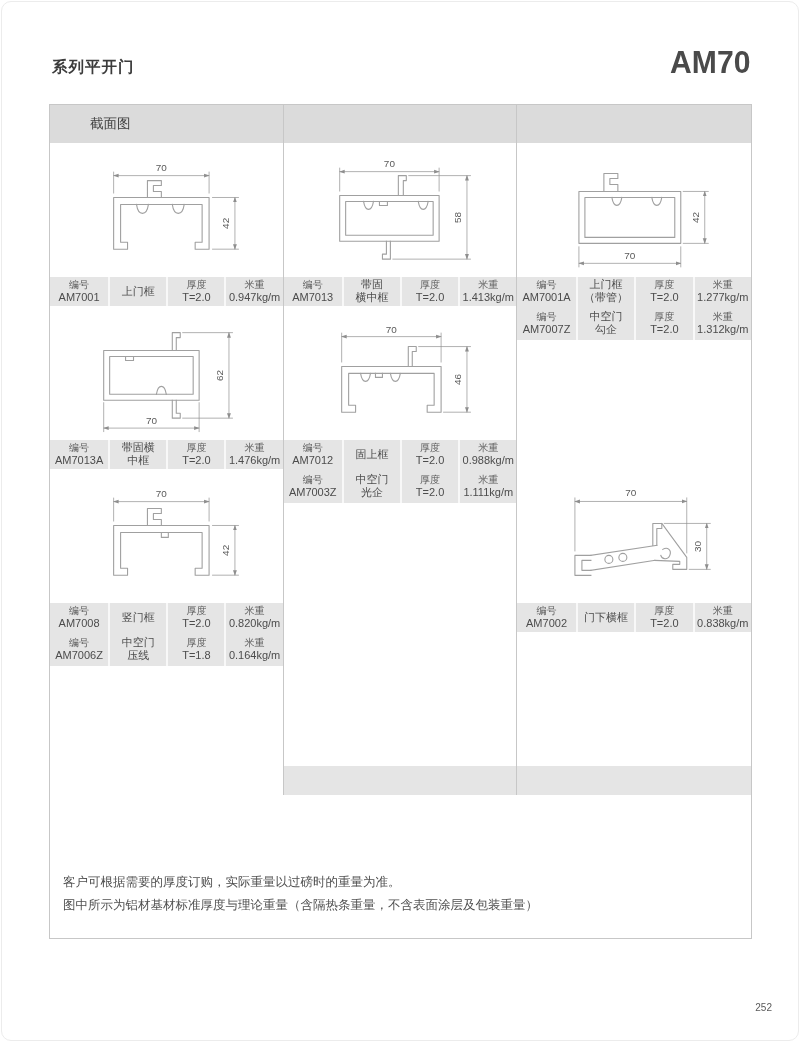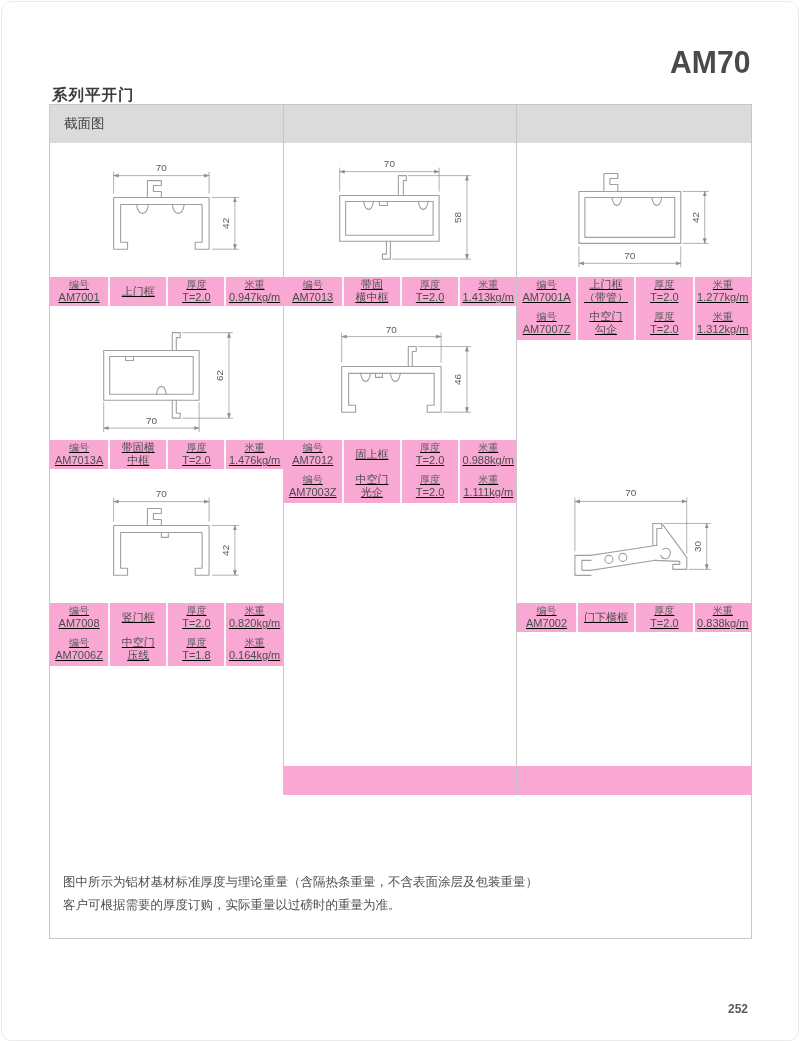--- a/index.html
+++ b/index.html
@@ -1,40 +1,40 @@
 <!DOCTYPE html>
 <html><head>
 <meta charset="utf-8">
 <style>
   html,body{margin:0;padding:0;background:#fff;}
   .canvas{position:relative;width:800px;height:1042px;background:#fff;overflow:hidden;
           font-family:"Liberation Sans","DejaVu Sans",sans-serif;}
   .frame{position:absolute;inset:1px;border:1px solid #ececec;border-radius:10px;pointer-events:none;}
-  .title{position:absolute;left:52px;top:57px;font-size:15.5px;font-weight:600;color:#3c3c3c;letter-spacing:1px;margin-top:28px;}
+  .title{position:absolute;left:52px;top:57px;font-size:15.5px;font-weight:600;color:#3c3c3c;letter-spacing:1px;}
   .model{position:absolute;right:50px;top:44px;font-size:32px;font-weight:bold;color:#4a4a4a;
          transform:scaleX(.94);transform-origin:right;}
   .table{position:absolute;left:49px;top:104px;width:701px;border:1px solid #c7c7c7;background:#fff;}
   .thead{height:38px;background:#dbdbdb;display:grid;grid-template-columns:1fr 1fr 1fr;}
   .thead>div{border-right:1px solid #c7c7c7;display:flex;align-items:center;padding-left:14px;
-             font-size:13.5px;color:#3e3e3e;font-weight:500;}
+             font-size:13.5px;color:#3e3e3e;font-weight:500;margin-left:26px;}
   .thead>div:last-child{border-right:none;}
   .grid{display:grid;grid-template-columns:1fr 1fr 1fr;}
   .cell{height:163px;border-right:1px solid #c7c7c7;display:flex;flex-direction:column;}
   .grid .cell:nth-child(3n){border-right:none;}
   .draw{height:156px;position:relative;}
   .draw svg{width:100%;height:100%;display:block;}
-  .bar{height:34px;background:#f9a8d4;display:grid;grid-template-columns:1fr 1fr 1fr 1fr;text-decoration:underline;}
+  .bar{height:34px;background:#e5e5e5;display:grid;grid-template-columns:1fr 1fr 1fr 1fr;}
   .bar.empty{display:block;}
   .sub{display:flex;flex-direction:column;align-items:center;justify-content:center;
        border-left:2px solid #f8f8f8;text-align:center;line-height:13px;}
   .sub:first-child{border-left:none;}
   .lbl{font-size:10px;color:#5c5c5c;}
   .val{font-size:11px;color:#4c4c4c;}
   .tfoot{height:143px;box-sizing:border-box;padding:76px 30px 0 13px;font-size:12.5px;color:#4f4f4f;line-height:23px;}
-  .pagenum{position:absolute;right:52px;top:1002px;font-size:12px;font-weight:bold;color:#5a5a5a;}
+  .pagenum{position:absolute;right:28px;top:1002px;font-size:10px;font-weight:normal;color:#5a5a5a;}
   .p{fill:none;stroke:#a0a0a0;stroke-width:1.1;stroke-linejoin:round;stroke-linecap:square;}
   .d{fill:none;stroke:#8e8e8e;stroke-width:.7;}
   text.dt{font:10px "Liberation Sans",sans-serif;fill:#5a5a5a;}
 </style>
 </head>
 <body>
 
 <svg width="0" height="0" style="position:absolute">
   <defs>
     <marker id="ar" viewBox="0 0 10 10" refX="9" refY="5" markerWidth="8" markerHeight="8" orient="auto-start-reverse">
@@ -380,19 +380,19 @@
         <div class="draw"></div>
         <div class="bar empty"></div>
       </div>
       <div class="cell">
         <div class="draw"></div>
         <div class="bar empty"></div>
       </div>
     </div>
 
     <div class="tfoot">
+      <div>客户可根据需要的厚度订购，实际重量以过磅时的重量为准。</div>
       <div>图中所示为铝材基材标准厚度与理论重量（含隔热条重量，不含表面涂层及包装重量）</div>
-      <div>客户可根据需要的厚度订购，实际重量以过磅时的重量为准。</div>
     </div>
   </div>
 
   <div class="pagenum">252</div>
 </div>
 
 </body></html>

